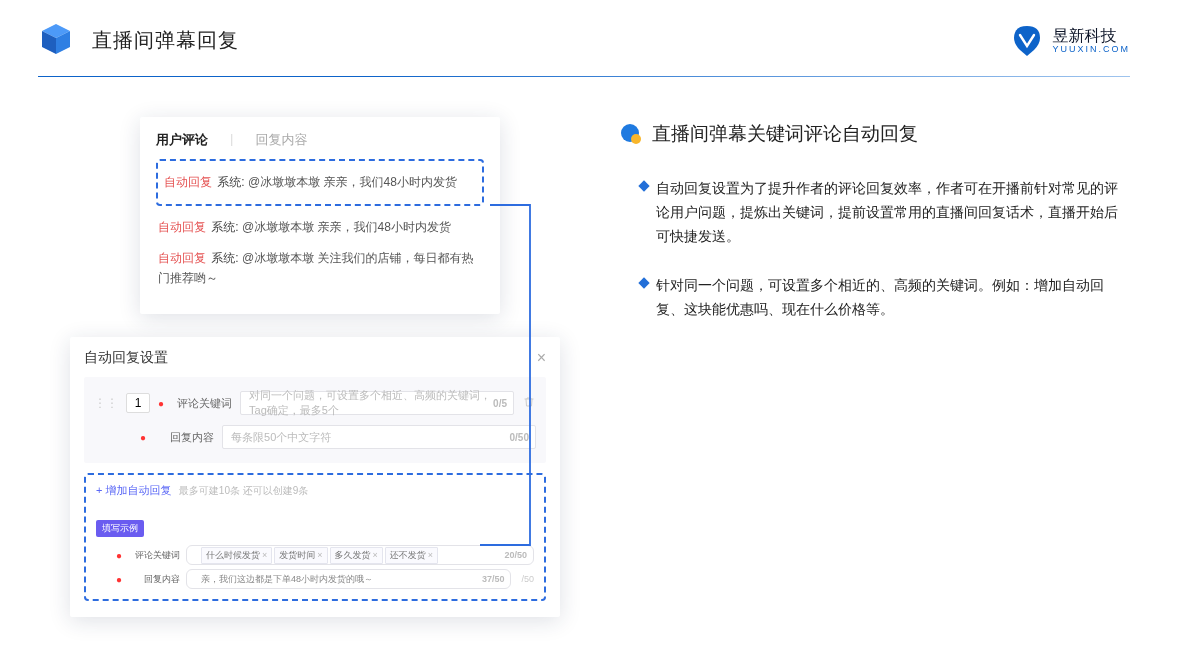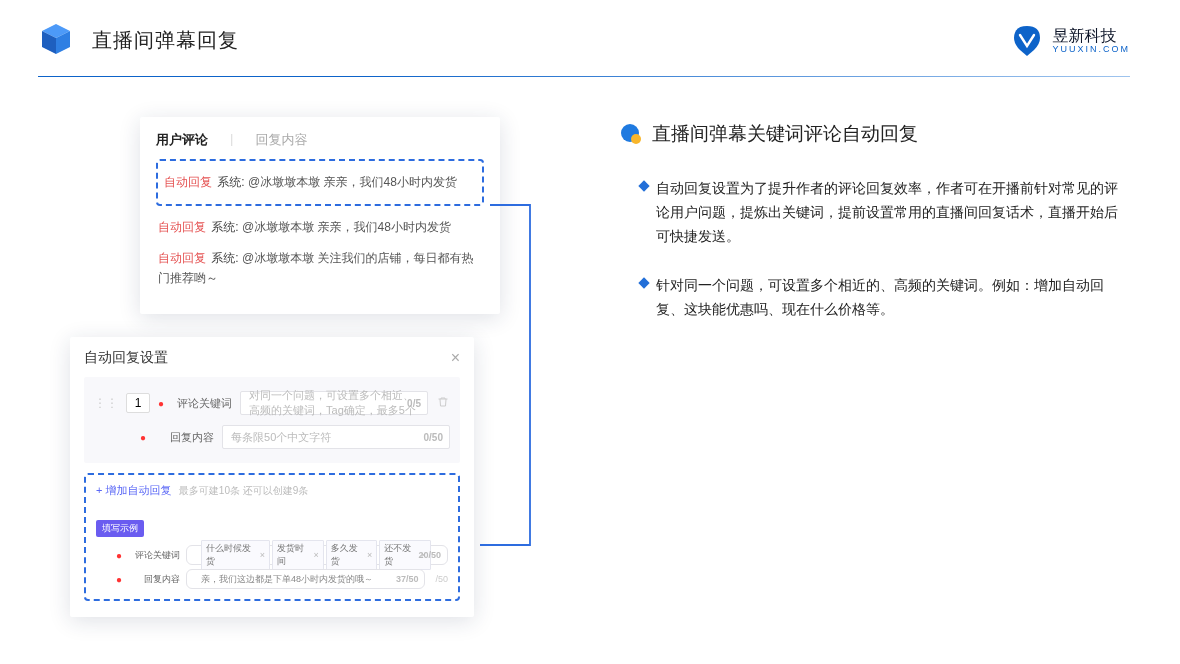--- a/index.html
+++ b/index.html
@@ -83,21 +83,21 @@
   .comment-highlight {
     border: 2px dashed #2d6cdf;
     border-radius: 4px;
     padding: 6px 4px;
     margin: 2px 0 6px 0;
   }
 
   .card-settings {
     top: 220px;
     left: 0;
-    width: 404px;
+    width: 490px;
     padding: 12px 14px 16px 14px;
     font-size: 12px;
   }
   .modal-head { display: flex; justify-content: space-between; color: #333; font-size: 14px; padding-bottom: 10px; }
   .close { color: #aaa; cursor: pointer; font-size: 16px; }
   .form-area {
     background: #f8f8fb;
     padding: 14px 10px;
     border-radius: 2px;
     position: relative;

